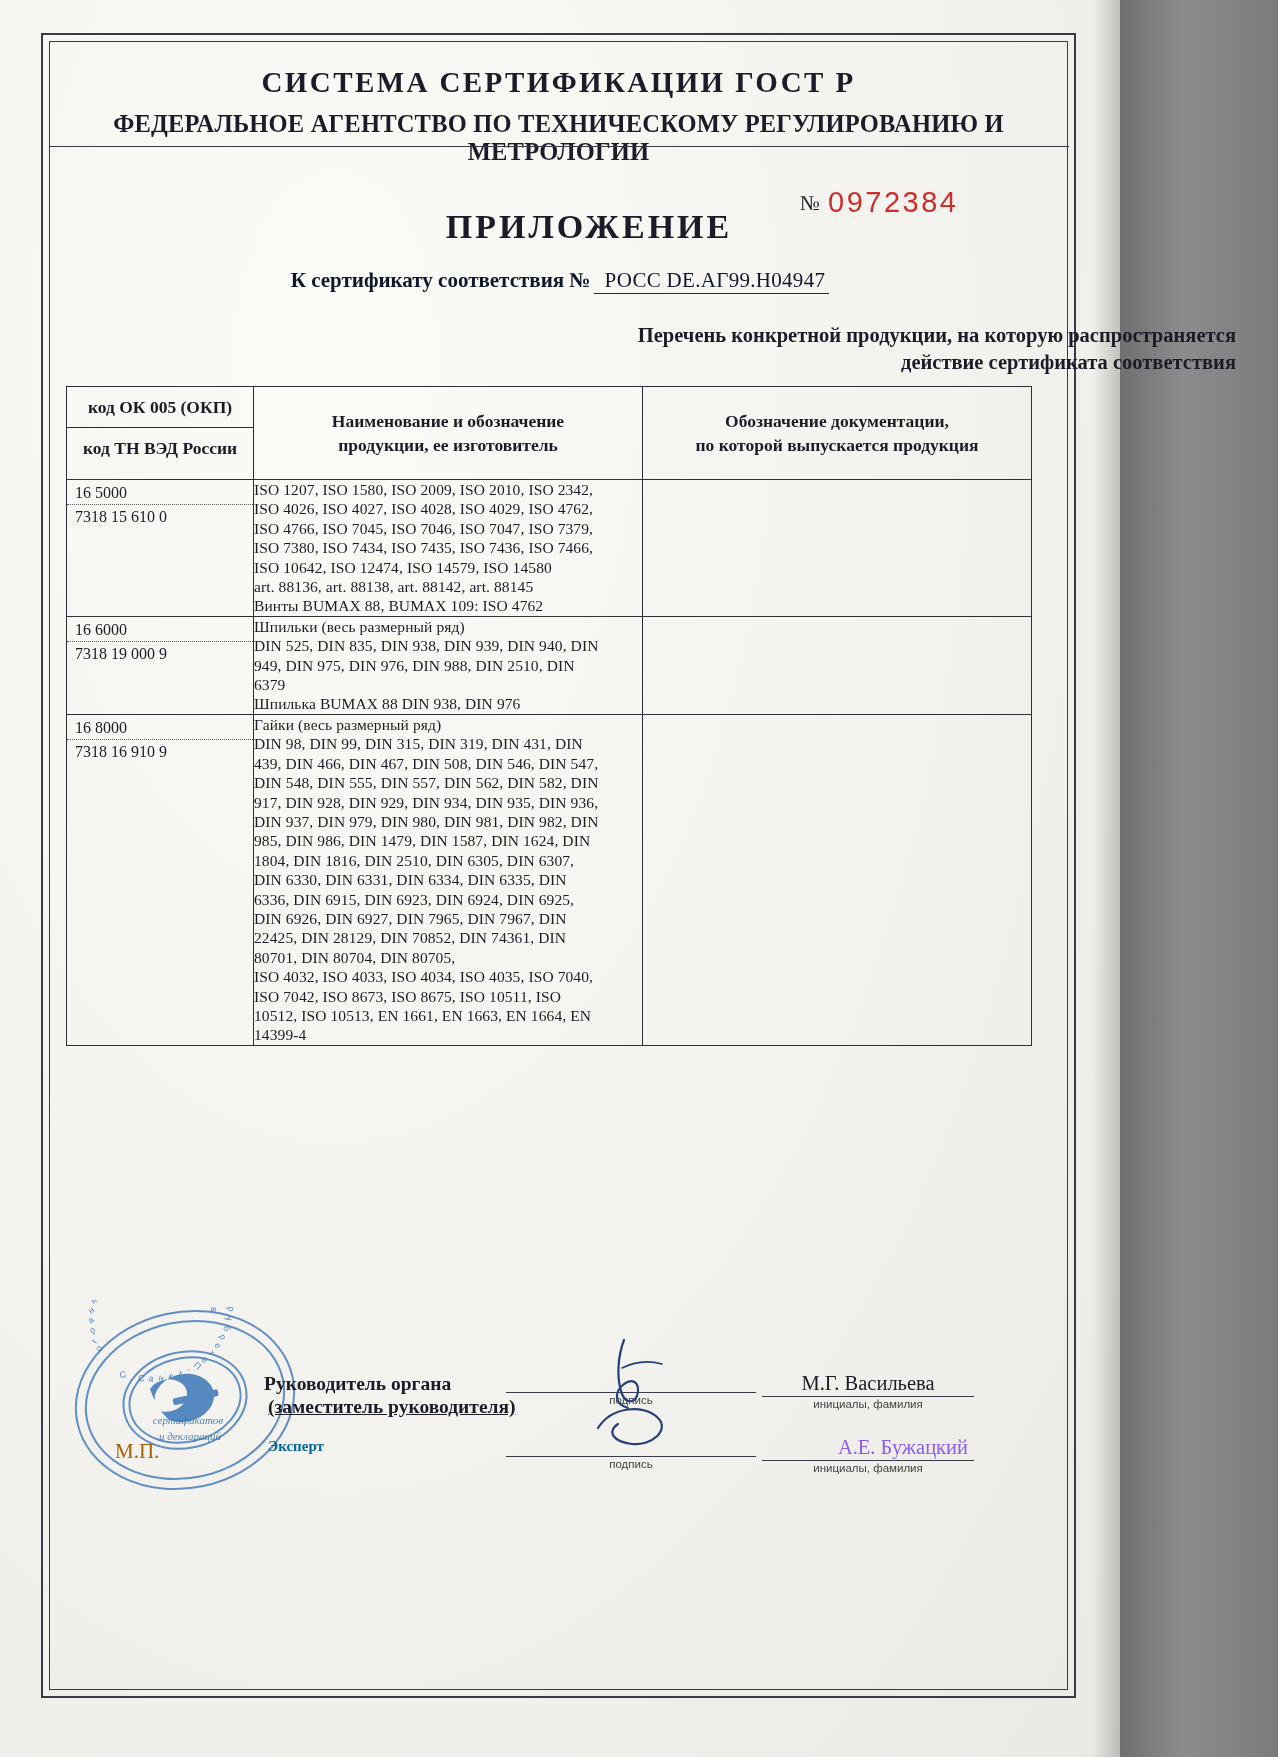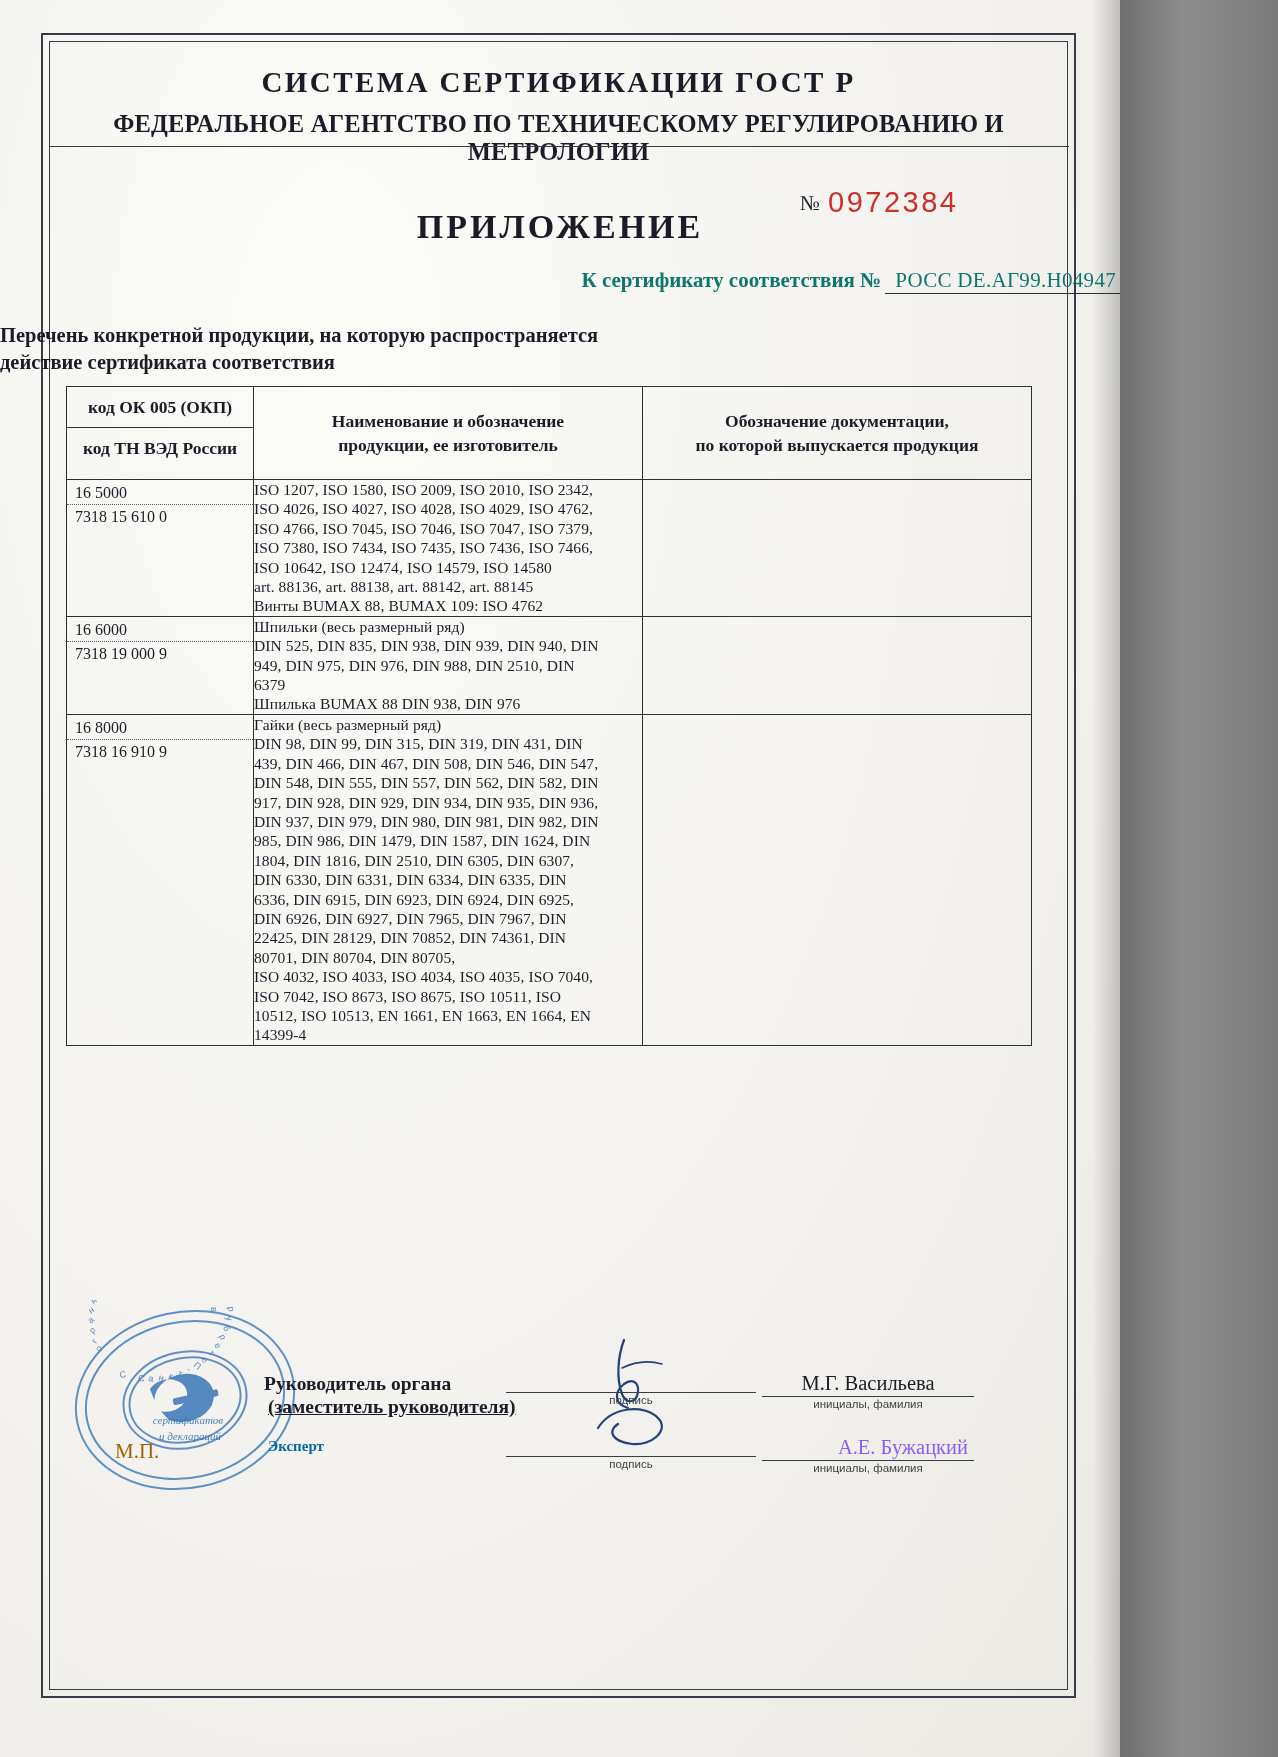--- a/index.html
+++ b/index.html
@@ -101,45 +101,46 @@
 
   .prilozhenie {
     position: absolute;
     left: 0; top: 208px;
     width: 1120px;
     text-align: center;
     font-size: 34px;
     font-weight: bold;
     letter-spacing: 3px;
     color: #1c1c28;
+    padding-left: 29px;
   }
 
   .cert-line {
     position: absolute;
     left: 0; top: 268px;
     width: 1120px;
-    text-align: right;
+    text-align: center;
     font-size: 21px;
     font-weight: bold;
-    color: #0f766e;
+    color: #0f172a;
   }
   .cert-line .cert-value {
     font-weight: normal;
     font-size: 21px;
     letter-spacing: 0.3px;
     border-bottom: 1px solid #2b2b33;
     padding: 0 4px 1px 10px;
     margin-left: 4px;
   }
 
   .subtitle {
     position: absolute;
     left: 0; top: 322px;
     width: 1236px;
-    text-align: left;
+    text-align: right;
     font-size: 20.5px;
     font-weight: bold;
     color: #1c1c28;
     line-height: 27px;
   }
 
   
   table.product-table {
     position: absolute;
     left: 66px; top: 386px;

